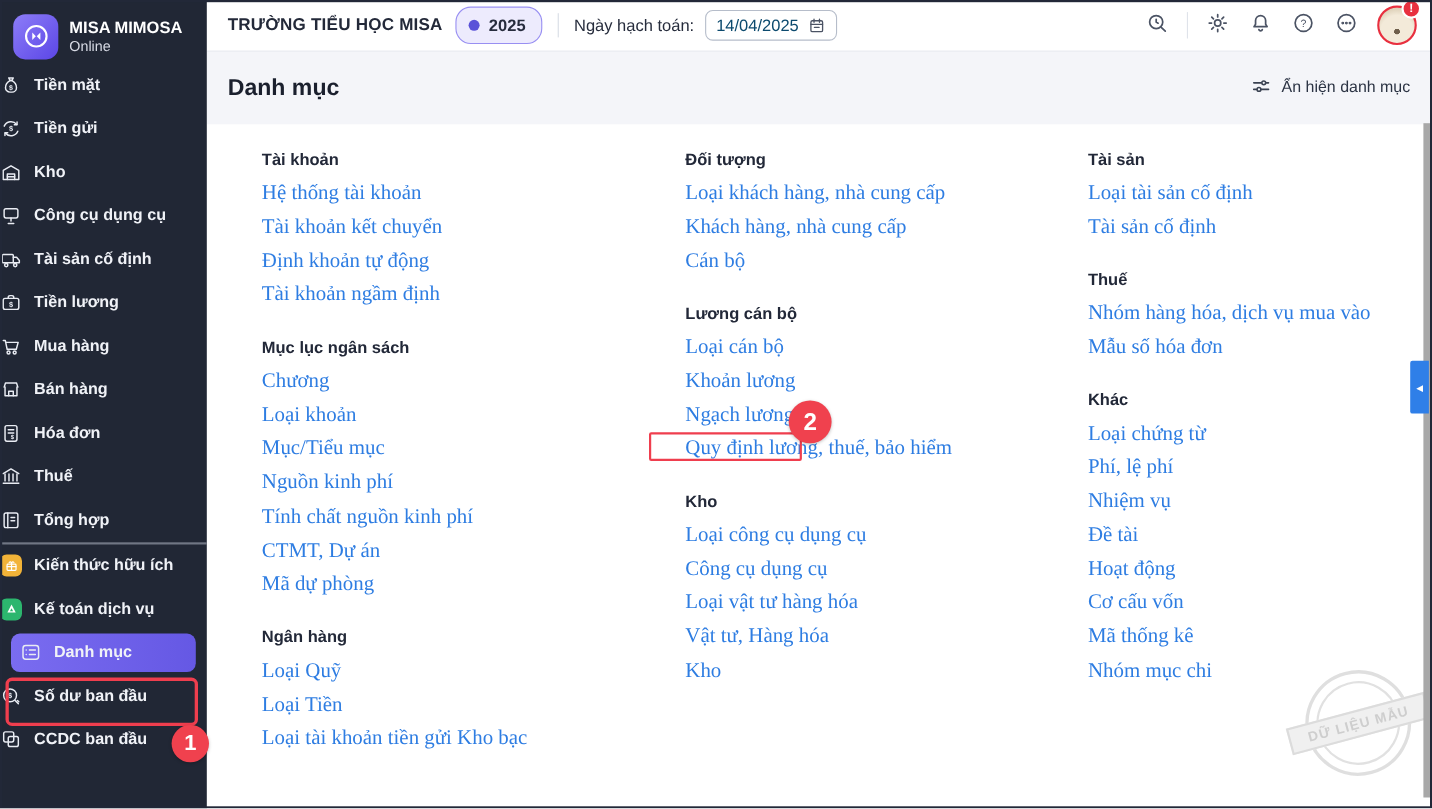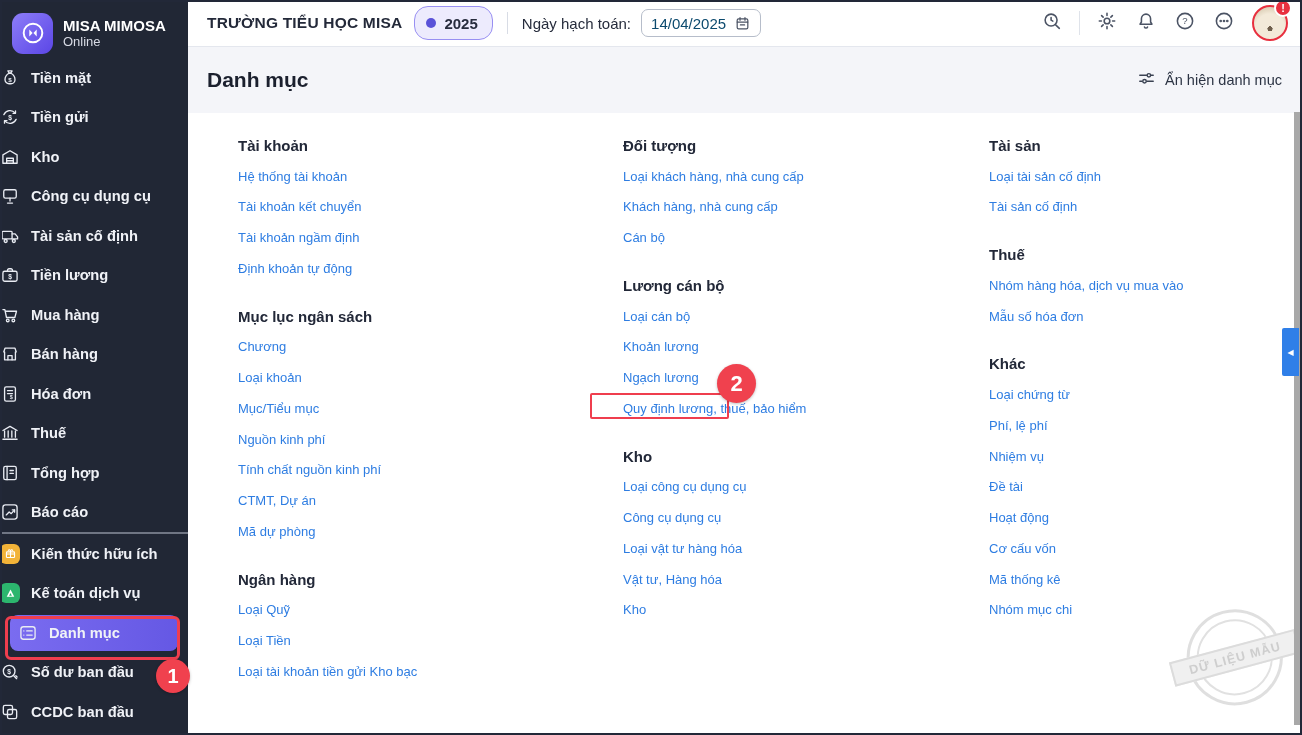--- a/index.html
+++ b/index.html
@@ -47,21 +47,21 @@
   .toggle-cats{display:flex;align-items:center;gap:9px;color:#2c3444;font-size:14.5px;cursor:pointer;padding-right:1px;}
   .toggle-cats svg{width:19px;height:19px;color:#3a4252;}
 
   
   .panel{position:absolute;left:188px;right:0;top:113px;bottom:0;background:#fff;z-index:2;}
   .cat-col{position:absolute;top:17px;width:375px;}
   .col-1{left:19px;} .col-2{left:404px;text-align:center;} .col-3{left:770px;}
   .cat-group + .cat-group{margin-top:17px;}
   .cat-row{height:30.75px;display:flex;align-items:center;margin-left:31px;}
   .cat-title{font-size:15px;font-weight:700;color:#222838;}
-  .cat-link{font-size:13px;color:#2e7de2;text-decoration:none;cursor:pointer;}
+  .cat-link{font-size:19px;color:#2e7de2;text-decoration:none;cursor:pointer;font-family:Liberation Serif, serif;}
 
   
   .anno-box{position:absolute;border:3px solid #ef3e4e;border-radius:6px;pointer-events:none;z-index:20;}
   .anno-box.thin{border-width:2px;border-radius:2px;}
   .anno-step{position:absolute;border-radius:50%;background:#f0414e;color:#fff;font-weight:700;display:flex;align-items:center;justify-content:center;z-index:21;box-shadow:0 1px 3px rgba(0,0,0,.25);}
 
   
   .watermark{position:absolute;left:1181px;top:606px;width:110px;height:104px;transform:rotate(-15deg);opacity:.85;pointer-events:none;z-index:6;}
   .wm-outer{position:absolute;left:6px;top:3px;width:96px;height:96px;border:3px solid #dadada;border-radius:50%;}
   .wm-inner{position:absolute;left:16px;top:13px;width:76px;height:76px;border:2px solid #dcdcdc;border-radius:50%;}
@@ -197,30 +197,20 @@
       </div>
       <div class="nav-item">
         <span class="sic">
             <svg viewBox="0 0 24 24" fill="none" stroke="currentColor" stroke-width="1.6" stroke-linecap="round" stroke-linejoin="round">
               <rect x="4.5" y="4" width="15" height="16" rx="2"></rect>
               <path d="M8.5 4v16"></path>
               <path d="M12 9h4M12 12.5h4"></path>
             </svg>
           </span>
         <span>Tổng hợp</span>
-      </div>
-      <div class="nav-item">
-        <span class="sic">
-            <svg viewBox="0 0 24 24" fill="none" stroke="currentColor" stroke-width="1.6" stroke-linecap="round" stroke-linejoin="round">
-              <rect x="3.5" y="3.5" width="17" height="17" rx="3"></rect>
-              <path d="M7.5 15.5 11 12l2.5 2 4-4.5"></path>
-              <path d="M14.8 9.5h2.7v2.7"></path>
-            </svg>
-          </span>
-        <span>Báo cáo</span>
       </div>
 
       <div class="nav-divider"></div>
 
       <div class="nav-item">
         <span class="mini-badge yellow">
             <svg width="13" height="13" viewBox="0 0 24 24" fill="none" stroke="#fff" stroke-width="2" stroke-linecap="round">
               <rect x="4.5" y="9" width="15" height="10.5" rx="1.5"></rect>
               <path d="M12 9v10.5M4.5 13h15"></path>
               <path d="M8 6.2c1.8-2.4 4-.8 4 2.8 0-3.6 2.2-5.2 4-2.8"></path>
@@ -350,24 +340,24 @@
         <div class="cat-row">
             <span class="cat-title">Tài khoản</span>
           </div>
         <div class="cat-row">
             <a class="cat-link">Hệ thống tài khoản</a>
           </div>
         <div class="cat-row">
             <a class="cat-link">Tài khoản kết chuyển</a>
           </div>
         <div class="cat-row">
+            <a class="cat-link">Định khoản tự động</a>
+          </div>
+        <div class="cat-row">
             <a class="cat-link">Tài khoản ngầm định</a>
-          </div>
-        <div class="cat-row">
-            <a class="cat-link">Định khoản tự động</a>
           </div>
       </div>
       <div class="cat-group">
         <div class="cat-row">
             <span class="cat-title">Mục lục ngân sách</span>
           </div>
         <div class="cat-row">
             <a class="cat-link">Chương</a>
           </div>
         <div class="cat-row">

